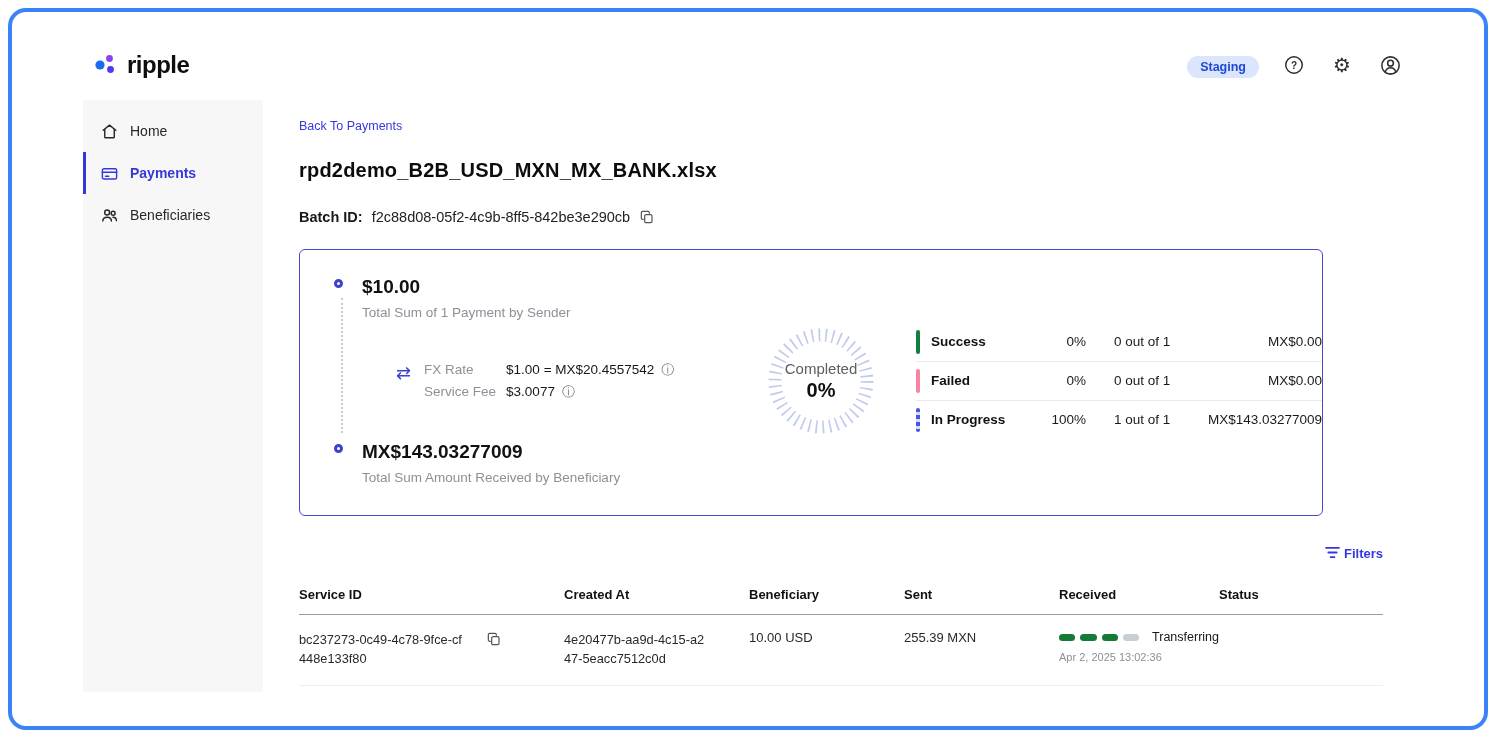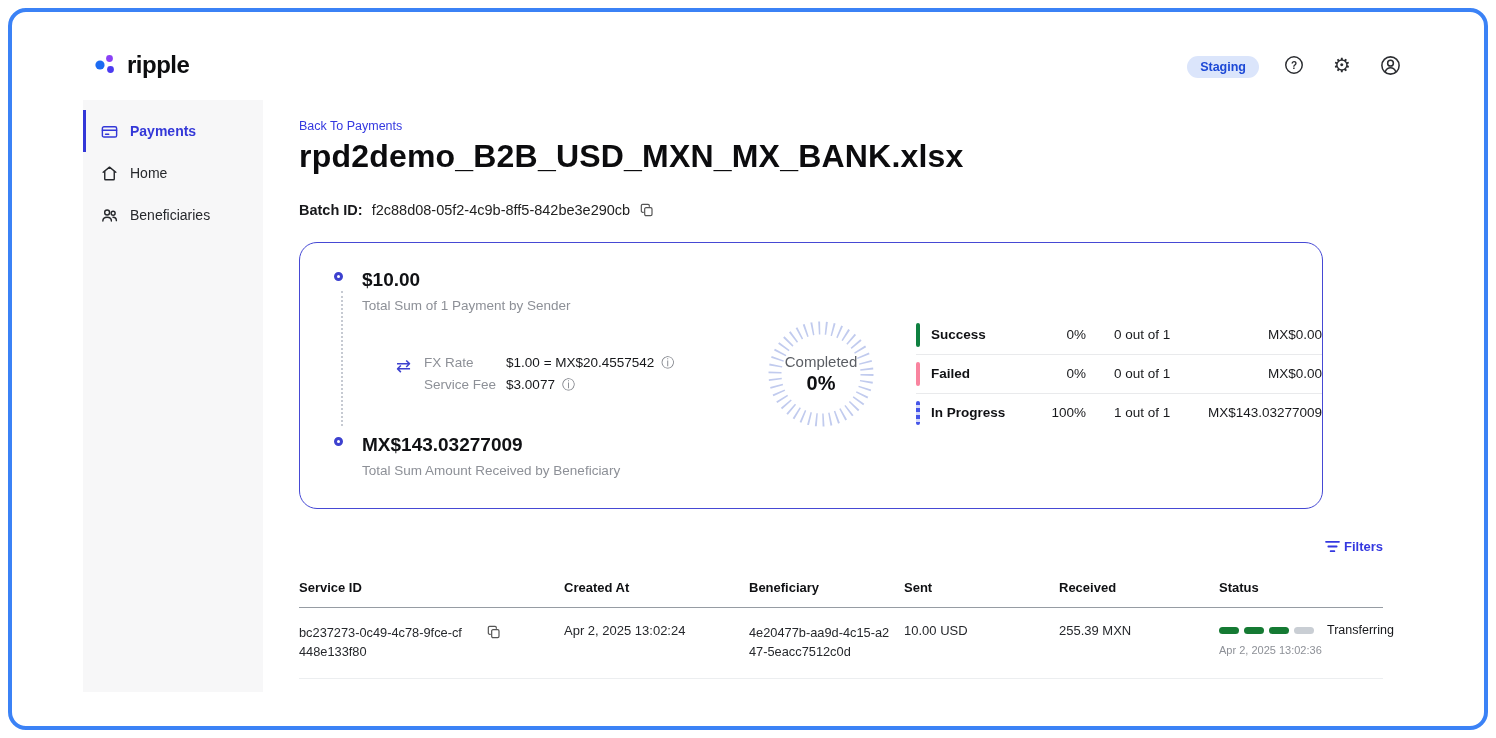--- a/index.html
+++ b/index.html
@@ -35,30 +35,30 @@
   .side-item {
     display:flex; align-items:center; gap:11px; height:42px; padding-left:14px;
     font-size:14px; color:#26282c; cursor:pointer; border-left:3px solid transparent;
   }
   .side-item svg { width:19px; height:19px; flex-shrink:0; }
   .side-item.active { color:#3438d8; font-weight:700; border-left-color:#3438d8; }
   .main { flex:1; padding:16px 0 0 36px; }
 
   
   .back-link { color:#3438e0; font-size:12.5px; cursor:pointer; display:inline-block; }
-  .page-title { font-size:32px; font-weight:800; color:#0c0c0e; margin:4px 0 26px; letter-spacing:0.2px; }
+  .page-title { font-size:20px; font-weight:800; color:#0c0c0e; margin:25px 0 26px; letter-spacing:0.2px; }
   .batch-row { display:flex; align-items:center; gap:9px; font-size:14.5px; }
   .batch-label { font-weight:800; }
   .batch-value { color:#222; }
   .copy-btn { background:none; border:none; padding:0; cursor:pointer; color:#555; width:17px; height:17px; }
   .copy-btn svg { width:16px; height:16px; display:block; }
 
   
   .card {
-    width:1024px; border:1.5px solid #4649d4; border-radius:18px;
+    width:1024px; border:1.5px solid #4649d4; border-radius:6px;
     margin-top:24px; padding:26px 28px 30px 34px; display:flex;
   }
   .timeline { width:392px; position:relative; flex-shrink:0; }
   .tl-line { position:absolute; left:6.5px; top:22px; bottom:52px; border-left:2px dotted #c6cad2; }
   .tl-item { position:relative; padding-left:28px; }
   .tl-dot {
     position:absolute; left:0; top:3px; width:9px; height:9px;
     border:3px solid #3d41cf; border-radius:50%; background:#fff;
   }
   .tl-amount { font-size:19px; font-weight:800; color:#101114; }
@@ -88,21 +88,21 @@
   .bar-failed { background:#f9849f; }
   .bar-progress { background:repeating-linear-gradient(180deg,#4555e8 0 4px, rgba(69,85,232,0.22) 4px 7px); }
   .stat-label { font-size:13.5px; font-weight:700; padding-left:11px; color:#101114; }
   .stat-pct { font-size:13.5px; text-align:right; color:#191a1d; }
   .stat-count { font-size:13.5px; padding-left:28px; color:#191a1d; }
   .stat-amount { font-size:13.5px; text-align:right; color:#191a1d; }
 
   
   .filters-row { width:1084px; display:flex; justify-content:flex-end; margin-top:30px; }
   .filters-btn {
-    display:flex; gap:3px; align-items:center; color:#3438e0; font-size:13px; font-weight:700;
+    display:flex; gap:3px; color:#3438e0; font-size:13px; font-weight:700;
     background:none; border:none; cursor:pointer; padding:0;
   }
   .table { width:1084px; margin-top:16px; }
   .thead, .trow { display:grid; grid-template-columns:265px 185px 155px 155px 160px 1fr; }
   .thead { font-size:13px; font-weight:700; color:#101114; padding:10px 0 12px; border-bottom:1px solid #969ca3; }
   .trow { font-size:13px; color:#26282c; padding:15px 0 17px; border-bottom:1px solid #eceef0; cursor:pointer; }
   .pid-cell { display:flex; gap:19px; align-items:flex-start; padding-right:26px; }
   .mono-wrap { line-height:1.5; font-size:12.8px; word-break:break-all; }
   .pid-text { width:168px; }
   .benef-text { width:142px; }
@@ -144,34 +144,34 @@
             <circle cx="12" cy="9.6" r="3" fill="none" stroke="#2b2d31" stroke-width="1.6"></circle>
             <path d="M6.6 18.3c1.2-2.6 3.1-3.9 5.4-3.9s4.2 1.3 5.4 3.9" fill="none" stroke="#2b2d31" stroke-width="1.6" stroke-linecap="round"></path>
           </svg>
         </button>
       </div>
     </div>
 
     <div class="body-row">
 
       <nav class="sidebar">
+        <div class="side-item">
+          <svg viewBox="0 0 24 24" fill="none" stroke="currentColor" stroke-width="1.8" stroke-linecap="round" stroke-linejoin="round">
+            <path d="M4 10.5 12 4l8 6.5"></path>
+              <path d="M6 9.5V19a1 1 0 0 0 1 1h10a1 1 0 0 0 1-1V9.5"></path>
+          </svg>
+          <span>Home</span>
+        </div>
         <div class="side-item active">
           <svg viewBox="0 0 24 24" fill="none" stroke="currentColor" stroke-width="1.8" stroke-linecap="round" stroke-linejoin="round">
             <rect x="3" y="6" width="18" height="13" rx="2"></rect>
               <path d="M3 10.5h18"></path>
               <path d="M7 15.5h4"></path>
           </svg>
           <span>Payments</span>
-        </div>
-        <div class="side-item">
-          <svg viewBox="0 0 24 24" fill="none" stroke="currentColor" stroke-width="1.8" stroke-linecap="round" stroke-linejoin="round">
-            <path d="M4 10.5 12 4l8 6.5"></path>
-              <path d="M6 9.5V19a1 1 0 0 0 1 1h10a1 1 0 0 0 1-1V9.5"></path>
-          </svg>
-          <span>Home</span>
         </div>
         <div class="side-item">
           <svg viewBox="0 0 24 24" fill="none" stroke="currentColor" stroke-width="1.8" stroke-linecap="round" stroke-linejoin="round">
             <circle cx="9" cy="8.2" r="3.1"></circle>
               <path d="M3.6 19c0-3 2.4-4.9 5.4-4.9s5.4 1.9 5.4 4.9"></path>
             <circle cx="16.6" cy="9.2" r="2.5"></circle>
               <path d="M16.4 14.2c2.6 0 4.3 1.7 4.3 4.3"></path>
           </svg>
           <span>Beneficiaries</span>
         </div>
@@ -287,21 +287,20 @@
           <div class="trow">
             <div class="pid-cell">
               <span class="mono-wrap pid-text">bc237273-0c49-4c78-9fce-cf448e133f80</span>
               <button class="copy-btn">
                 <svg viewBox="0 0 24 24" fill="none" stroke="currentColor" stroke-width="1.8" stroke-linecap="round" stroke-linejoin="round">
                   <rect x="8.5" y="8.5" width="11" height="12" rx="2"></rect>
                   <path d="M6.5 15.5h-1a2 2 0 0 1-2-2v-8a2 2 0 0 1 2-2h8a2 2 0 0 1 2 2v1"></path>
                 </svg>
               </button>
             </div>
-            <div>Apr 2, 2025 13:02:24</div>
             <div class="mono-wrap benef-text">4e20477b-aa9d-4c15-a247-5eacc7512c0d</div>
             <div>10.00 USD</div>
             <div>255.39 MXN</div>
             <div class="status-cell">
               <div class="seg-row">
                 <span class="seg filled"></span>
                 <span class="seg filled"></span>
                 <span class="seg filled"></span>
                 <span class="seg"></span>
                 <span class="status-label">Transferring</span>

